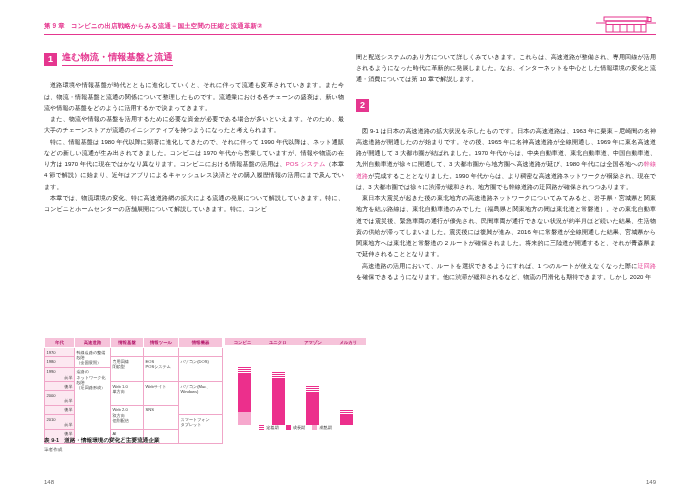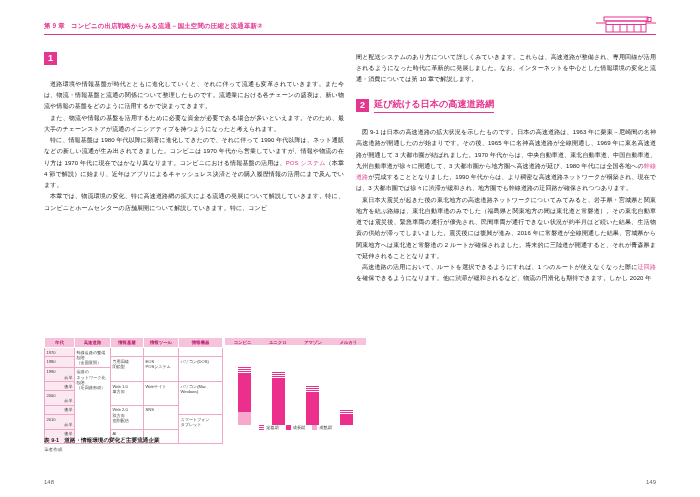--- a/index.html
+++ b/index.html
@@ -144,34 +144,34 @@
         <line x1="38" y1="11" x2="38" y2="18"></line>
         <line x1="45" y1="11" x2="45" y2="18"></line>
         <rect x="51" y="3.5" width="4" height="4"></rect>
       </g>
     </svg>
   </div>
 
   <div class="col col-left">
     <div class="section-head">
       <span class="section-num">1</span>
+      <span class="section-title">進む物流・情報基盤と流通</span>
     </div>
 
     <p class="body indent">道路環境や情報基盤が時代とともに進化していくと、それに伴って流通も変革されていきます。また今は、物流・情報基盤と流通の関係について整理したものです。流通業における各チェーンの盛衰は、新い物流や情報の基盤をどのように活用するかで決まってきます。</p>
     <p class="body indent">また、物流や情報の基盤を活用するために必要な資金が必要である場合が多いといえます。そのため、最大手のチェーンストアが流通のイニシアティブを持つようになったと考えられます。</p>
     <p class="body indent"><span>特に、情報基盤は 1980 年代以降に顕著に進化してきたので、それに伴って 1990 年代以降は、ネット通販などの新しい流通が生み出されてきました。コンビニは 1970 年代から営業していますが、情報や物流の在り方は 1970 年代に現在ではかなり異なります。コンビニにおける情報基盤の活用は、</span><span class="hl">POS システム</span><span>（本章 4 節で解説）に始まり、近年はアプリによるキャッシュレス決済とその購入履歴情報の活用にまで及んでいます。</span></p>
     <p class="body indent">本章では、物流環境の変化、特に高速道路網の拡大による流通の発展について解説していきます。特に、コンビニとホームセンターの店舗展開について解説していきます。特に、コンビ</p>
   </div>
 
   <div class="col col-right">
     <p class="body">間と配送システムのあり方について詳しくみていきます。これらは、高速道路が整備され、専用回線が活用されるようになった時代に革新的に発展しました。なお、インターネットを中心とした情報環境の変化と流通・消費については第 10 章で解説します。</p>
 
     <div class="section-head" style="margin-top:13px;">
       <span class="section-num">2</span>
-      <span class="section-title">延び続ける日本の高速道路網</span>
     </div>
 
     <p class="body indent"><span>図 9-1 は日本の高速道路の拡大状況を示したものです。日本の高速道路は、1963 年に栗東－尼崎間の名神高速道路が開通したのが始まりです。その後、1965 年に名神高速道路が全線開通し、1969 年に東名高速道路が開通して 3 大都市圏が結ばれました。1970 年代からは、中央自動車道、東北自動車道、中国自動車道、九州自動車道が徐々に開通して、3 大都市圏から地方圏へ高速道路が延び、1980 年代には全国各地への</span><span class="hl">幹線道路</span><span>が完成することとなりました。1990 年代からは、より稠密な高速道路ネットワークが構築され、現在では、3 大都市圏では徐々に渋滞が緩和され、地方圏でも幹線道路の迂回路が確保されつつあります。</span></p>
     <p class="body indent">東日本大震災が起きた後の東北地方の高速道路ネットワークについてみてみると、岩手県・宮城県と関東地方を結ぶ路線は、東北自動車道のみでした（福島県と関東地方の間は東北道と常磐道）。その東北自動車道では震災後、緊急車両の通行が優先され、民間車両が通行できない状況が約半月ほど続いた結果、生活物資の供給が滞ってしまいました。震災後には復興が進み、2016 年に常磐道が全線開通した結果、宮城県から関東地方へは東北道と常磐道の 2 ルートが確保されました。将来的に三陸道が開通すると、それが青森県まで延伸されることとなります。</p>
     <p class="body indent"><span>高速道路の活用において、ルートを選択できるようにすれば、1 つのルートが使えなくなった際に</span><span class="hl">迂回路</span><span>を確保できるようになります。他に渋滞が緩和されるなど、物流の円滑化も期待できます。しかし 2020 年</span></p>
   </div>
 
   <div class="figure">
 
     <table class="datatable">

